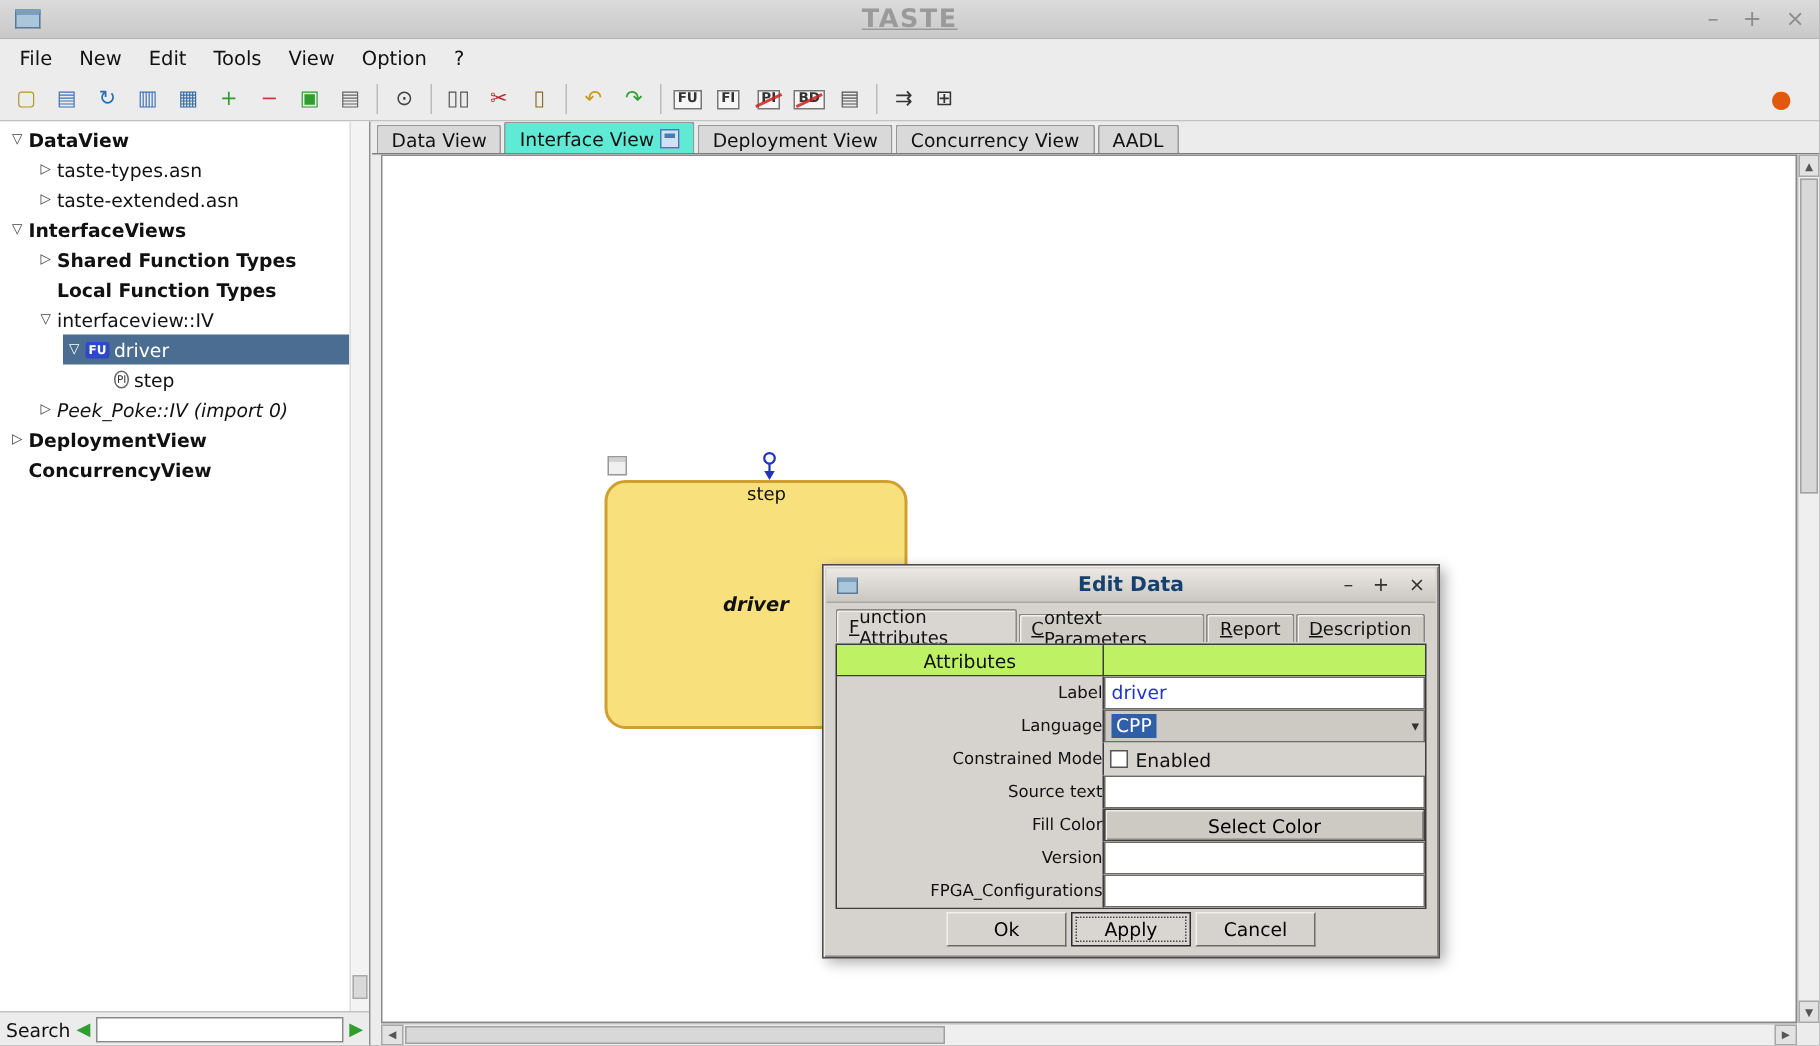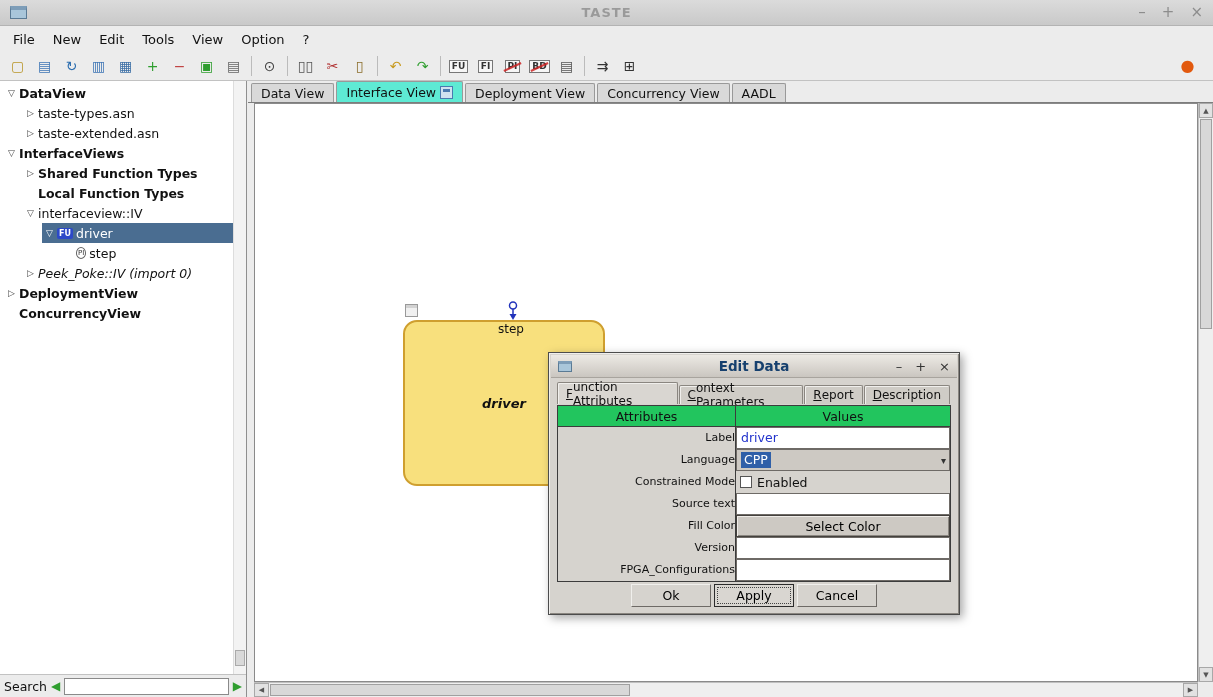--- a/index.html
+++ b/index.html
@@ -11,21 +11,21 @@
     font-family:"DejaVu Sans","Liberation Sans",sans-serif; font-size:13px;
   }
 
   
   .titlebar { position:absolute; top:0; left:0; right:0; height:26px;
     background:linear-gradient(#dbdbdb,#c9c9c9); border-bottom:1px solid #b3b3b3;
     display:flex; align-items:center; padding:0 10px; }
   .win-icon { width:17px; height:13px; background:#a9c6da; border:1px solid #5a7a94;
     border-top:4px solid #7d9db8; margin-right:6px; flex:none; }
   .win-title { position:absolute; left:0; right:0; text-align:center; font-weight:bold;
-    font-size:13px; color:#9a9a9a; letter-spacing:1px; pointer-events:none; }
+    font-size:17px; color:#9a9a9a; letter-spacing:1px; pointer-events:none;text-decoration:underline; }
   .win-controls { margin-left:auto; display:flex; gap:16px; color:#8d8d8d; font-size:15px; z-index:1; }
   .win-controls span { cursor:default; line-height:1; }
 
   
   .menubar { position:absolute; top:26px; left:0; right:0; height:26px;
     display:flex; align-items:center; padding:0 4px; background:#ececec; }
   .menu-item { padding:3px 9px; font-size:13px; cursor:default; }
 
   
   .toolbar { position:absolute; top:52px; left:0; right:0; height:29px;
@@ -109,41 +109,41 @@
     background:#d8d8d8; border:1px solid #a0a0a0; }
   .hscroll { position:absolute; bottom:0; left:6px; right:15px; height:15px;
     background:#efefef; border-top:1px solid #c0c0c0; }
   .hscroll .sb-btn { height:100%; width:15px; top:0; }
   .hscroll .left { left:0; }  .hscroll .right { right:0; }
   .sb-thumb-h { position:absolute; left:16px; top:1px; bottom:1px; width:360px;
     background:#d8d8d8; border:1px solid #a0a0a0; }
   .corner { position:absolute; right:0; bottom:0; width:15px; height:15px; background:#ececec; }
 
   
-  .dialog { position:absolute; left:548px; top:352px; width:412px; height:263px; z-index:10;
+  .dialog { position:absolute; left:548px; top:376px; width:412px; height:263px; z-index:10;
     background:#d6d3ce; border:1px solid #4c4c4c;
     box-shadow: inset 1px 1px 0 #f0efec, inset -1px -1px 0 #8a8680, 3px 3px 9px rgba(0,0,0,.35); }
   .dlg-titlebar { position:absolute; top:2px; left:2px; right:2px; height:23px;
     background:linear-gradient(#ece9e4,#cac6c0); border-bottom:1px solid #a8a49e;
     display:flex; align-items:center; padding:0 7px; }
   .dlg-icon { width:14px; height:11px; background:#a9c6da; border:1px solid #5a7a94;
     border-top:3px solid #7d9db8; margin-right:6px; flex:none; }
   .dlg-title { position:absolute; left:0; right:0; text-align:center; font-weight:bold;
     font-size:13.5px; color:#16406e; pointer-events:none; }
   .dlg-controls { margin-left:auto; display:flex; gap:13px; font-size:13px; color:#333; z-index:1; }
   .dlg-tabs { position:absolute; top:29px; left:8px; right:8px; height:22px;
     display:flex; align-items:flex-end; }
   .dtab { height:19px; display:flex; align-items:center; padding:0 8px; margin-right:1px;
     font-size:12px; background:#cfccc6; border:1px solid #8a8680; border-bottom:none;
     border-radius:2px 2px 0 0; box-shadow:inset 1px 1px 0 #f0efec; cursor:default; }
   .dtab.active { height:22px; background:#d9d6d1; }
   .dtab .mn { text-decoration:underline; }
   .attr-table { position:absolute; top:52px; left:8px; right:8px; border:1px solid #3c3c3c;
     background:#d6d3ce; }
-  .t-head { display:flex; height:21px; background:#22c55e; border-bottom:1px solid #3c3c3c; }
+  .t-head { display:flex; height:21px; background:#bef264; border-bottom:1px solid #3c3c3c;flex-direction:column; }
   .h-attr { width:178px; flex:none; text-align:center; line-height:21px; font-size:12.5px;
     border-right:1px solid #3c3c3c; }
   .h-val { flex:1; text-align:center; line-height:21px; font-size:12.5px; }
   .d-row { display:flex; height:22px; align-items:stretch; }
   .c-attr { width:178px; flex:none; background:#d6d3ce; text-align:right; font-size:11px;
     line-height:22px; border-right:1px solid #3c3c3c; }
   .c-val { flex:1; display:flex; align-items:stretch; min-width:0; background:#d6d3ce; }
   .textfield { flex:1; background:#fff; border:1px solid #6e6a66; font-size:12.5px;
     line-height:20px; padding:0 4px; overflow:hidden; white-space:nowrap; }
   .combofield { flex:1; background:#cdc9c3; border:1px solid #6e6a66; display:flex;

